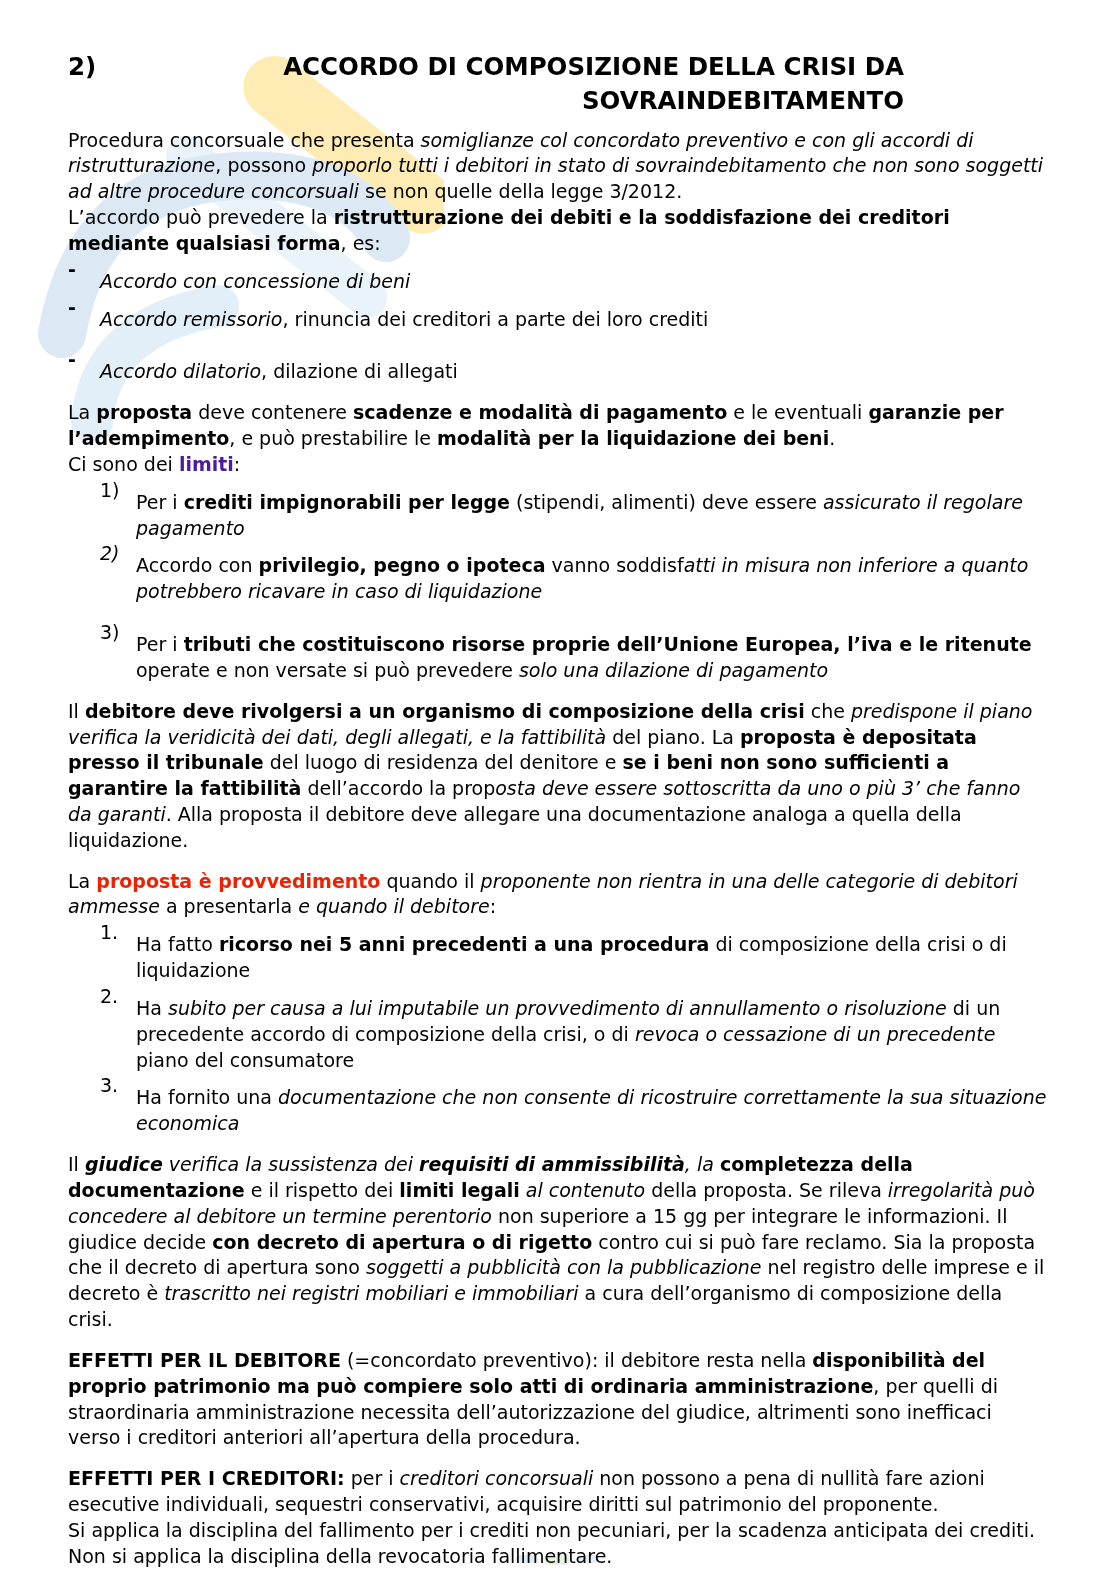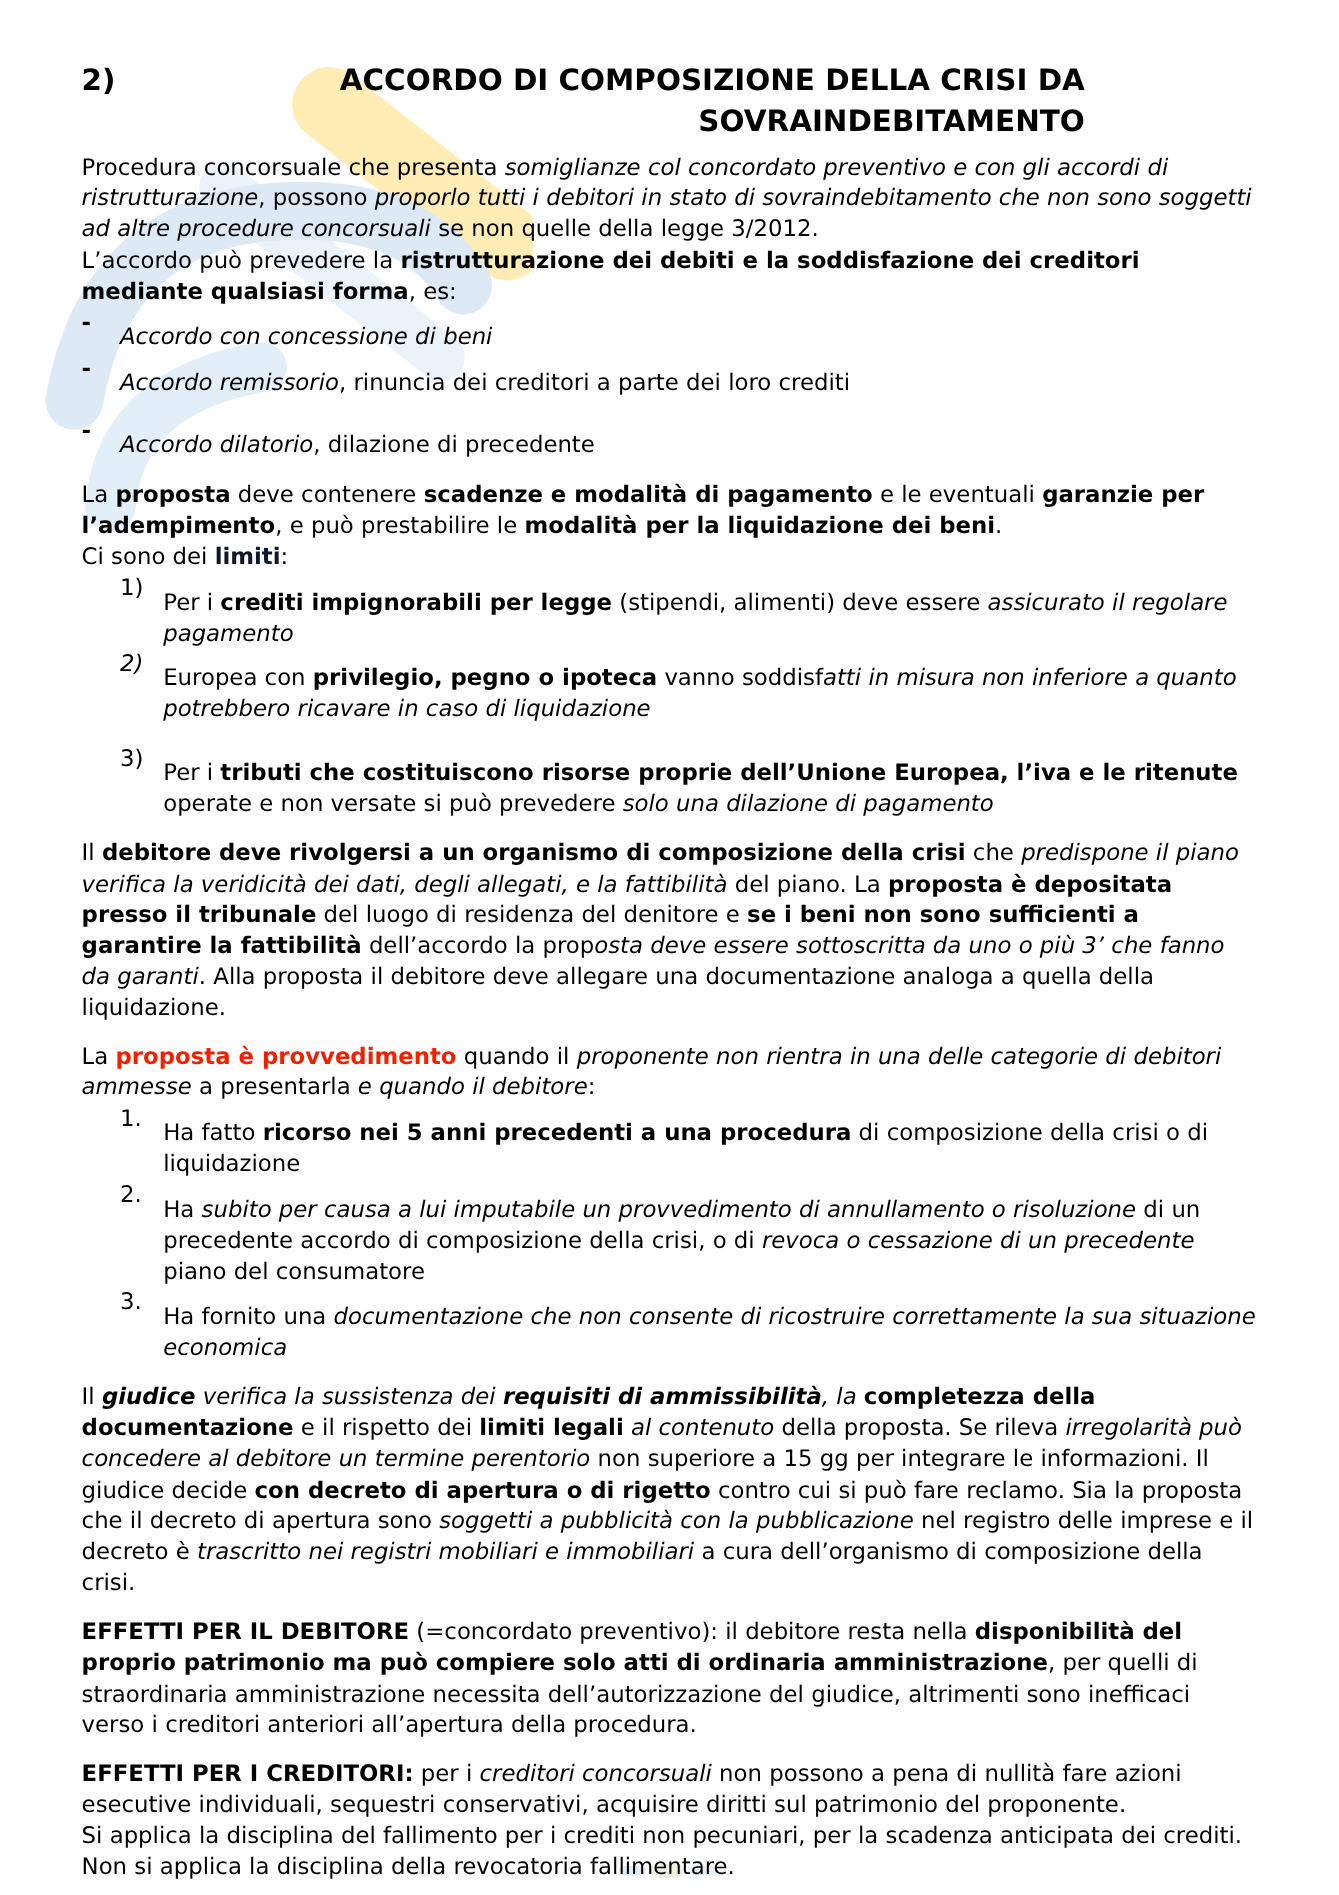--- a/index.html
+++ b/index.html
@@ -93,31 +93,31 @@
       <div class="li dash">
         <span class="marker">-</span>
         <span class="libody"><span class="seg i">Accordo con concessione di beni</span></span>
       </div>
       <div class="li dash">
         <span class="marker">-</span>
         <span class="libody"><span class="seg i">Accordo remissorio</span><span class="seg">, rinuncia dei creditori a parte dei loro crediti</span></span>
       </div>
       <div class="li dash gap">
         <span class="marker">-</span>
-        <span class="libody"><span class="seg i">Accordo dilatorio</span><span class="seg">, dilazione di precedente</span></span>
+        <span class="libody"><span class="seg i">Accordo dilatorio</span><span class="seg">, dilazione di allegati</span></span>
       </div>
       <p class="para"><span class="seg">La </span><span class="seg b">proposta</span><span class="seg"> deve contenere </span><span class="seg b">scadenze e modalità di pagamento</span><span class="seg"> e le eventuali </span><span class="seg b">garanzie per l’adempimento</span><span class="seg">, e può prestabilire le </span><span class="seg b">modalità per la liquidazione dei beni</span><span class="seg">.</span></p>
-      <p class="para tight"><span class="seg">Ci sono dei </span><span class="seg b" style="color: #0f172a;">limiti</span><span class="seg">:</span></p>
+      <p class="para tight"><span class="seg">Ci sono dei </span><span class="seg b" style="color: #4c1d95;">limiti</span><span class="seg">:</span></p>
       <div class="li num">
         <span class="marker">1)</span>
         <span class="libody"><span class="seg">Per i </span><span class="seg b">crediti impignorabili per legge</span><span class="seg"> (stipendi, alimenti) deve essere </span><span class="seg i">assicurato il regolare pagamento</span></span>
       </div>
       <div class="li num">
         <span class="marker i">2)</span>
-        <span class="libody"><span class="seg">Europea con </span><span class="seg b">privilegio, pegno o ipoteca</span><span class="seg"> vanno soddisf</span><span class="seg i">atti in misura non inferiore a quanto potrebbero ricavare in caso di liquidazione</span></span>
+        <span class="libody"><span class="seg">Accordo con </span><span class="seg b">privilegio, pegno o ipoteca</span><span class="seg"> vanno soddisf</span><span class="seg i">atti in misura non inferiore a quanto potrebbero ricavare in caso di liquidazione</span></span>
       </div>
       <div class="li num gap">
         <span class="marker">3)</span>
         <span class="libody"><span class="seg">Per i </span><span class="seg b">tributi che costituiscono risorse proprie dell’Unione Europea, l’iva e le ritenute</span><span class="seg"> operate e non versate si può prevedere </span><span class="seg i">solo una dilazione di pagamento</span></span>
       </div>
       <p class="para"><span class="seg">Il </span><span class="seg b">debitore deve rivolgersi a un organismo di composizione della crisi</span><span class="seg"> che </span><span class="seg i">predispone il piano verifica la veridicità dei dati, degli allegati, e la fattibilità</span><span class="seg"> del piano. La </span><span class="seg b">proposta è depositata presso il tribunale</span><span class="seg"> del luogo di residenza del denitore e </span><span class="seg b">se i beni non sono sufficienti a garantire la fattibilità</span><span class="seg"> dell’accordo la prop</span><span class="seg i">osta deve essere sottoscritta da uno o più 3’ che fanno da garanti</span><span class="seg">. Alla proposta il debitore deve allegare una documentazione analoga a quella della liquidazione.</span></p>
       <p class="para"><span class="seg">La </span><span class="seg b" style="color: rgb(240, 32, 0);">proposta è provvedimento</span><span class="seg"> quando il </span><span class="seg i">proponente non rientra in una delle categorie di debitori ammesse</span><span class="seg"> a presentarla </span><span class="seg i">e quando il debitore</span><span class="seg">:</span></p>
       <div class="li num">
         <span class="marker">1.</span>
         <span class="libody"><span class="seg">Ha fatto </span><span class="seg b">ricorso nei 5 anni precedenti a una procedura</span><span class="seg"> di composizione della crisi o di liquidazione</span></span>

